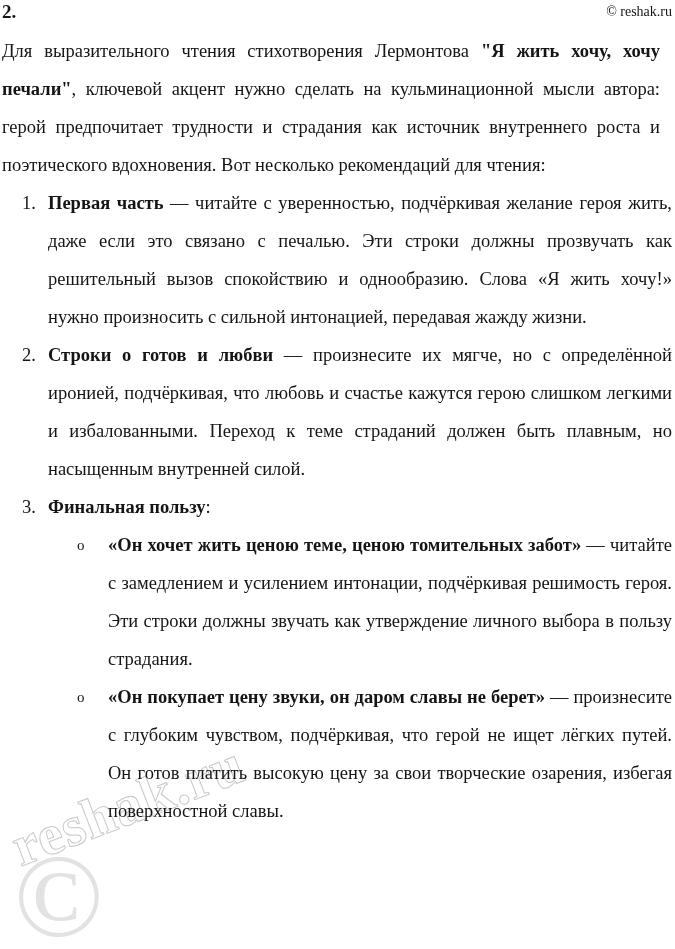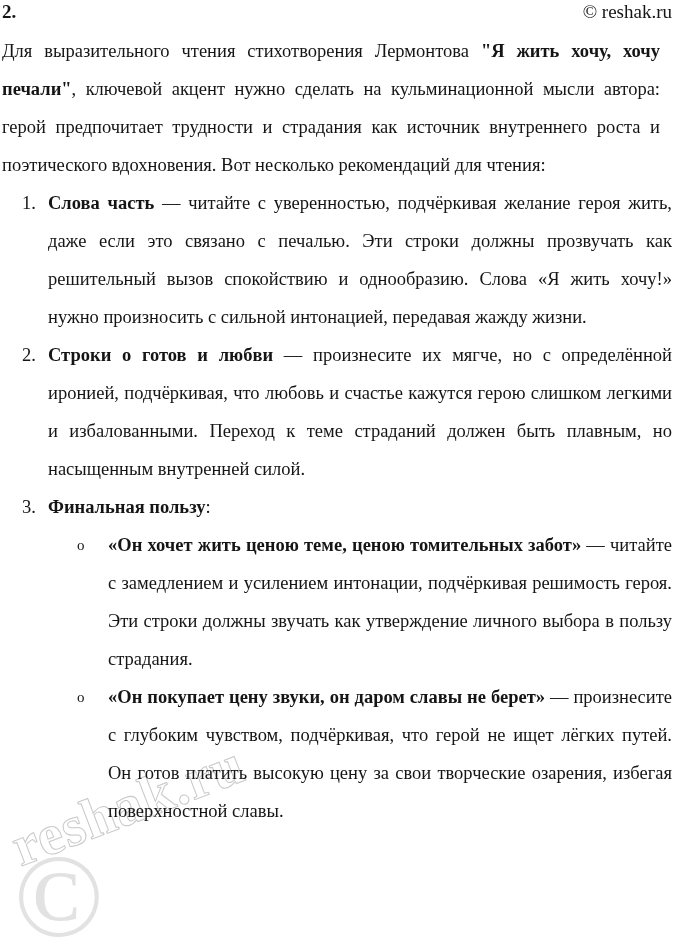--- a/index.html
+++ b/index.html
@@ -70,21 +70,21 @@
     left: 2px;
     top: 0px;
     font-size: 19px;
     font-weight: 700;
     line-height: 24px;
   }
   .copyright {
     position: absolute;
     right: 3px;
     top: 0px;
-    font-size: 19px;
+    font-size: 14px;
     line-height: 24px;
     white-space: nowrap;
   }
 
   
   .para {
     font-size: 18.5px;
     line-height: 38px;
     text-align: justify;
     text-justify: inter-word;
@@ -163,21 +163,21 @@
 
   <div class="header-row">
     <div class="q-number">2.</div>
     <div class="copyright">© reshak.ru</div>
   </div>
 
   <p class="para intro"><span>Для выразительного чтения стихотворения Лермонтова </span><b>"Я жить хочу, хочу печали"</b><span>, ключевой акцент нужно сделать на кульминационной мысли автора: герой предпочитает трудности и страдания как источник внутреннего роста и поэтического вдохновения. Вот несколько рекомендаций для чтения:</span></p>
 
   <ol class="olist">
     <li class="oitem">
-      <span class="marker">1.</span><b>Слова часть</b><span> — читайте с уверенностью, подчёркивая желание героя жить, даже если это связано с печалью. Эти строки должны прозвучать как решительный вызов спокойствию и однообразию. Слова «Я жить хочу!» нужно произносить с сильной интонацией, передавая жажду жизни.</span>
+      <span class="marker">1.</span><b>Первая часть</b><span> — читайте с уверенностью, подчёркивая желание героя жить, даже если это связано с печалью. Эти строки должны прозвучать как решительный вызов спокойствию и однообразию. Слова «Я жить хочу!» нужно произносить с сильной интонацией, передавая жажду жизни.</span>
     </li>
     <li class="oitem">
       <span class="marker">2.</span><b>Строки о готов и любви</b><span> — произнесите их мягче, но с определённой иронией, подчёркивая, что любовь и счастье кажутся герою слишком легкими и избалованными. Переход к теме страданий должен быть плавным, но насыщенным внутренней силой.</span>
     </li>
     <li class="oitem no-justify">
       <span class="marker">3.</span><b>Финальная пользу</b><span>:</span>
     </li>
   </ol>
 
   <ul class="sublist">

